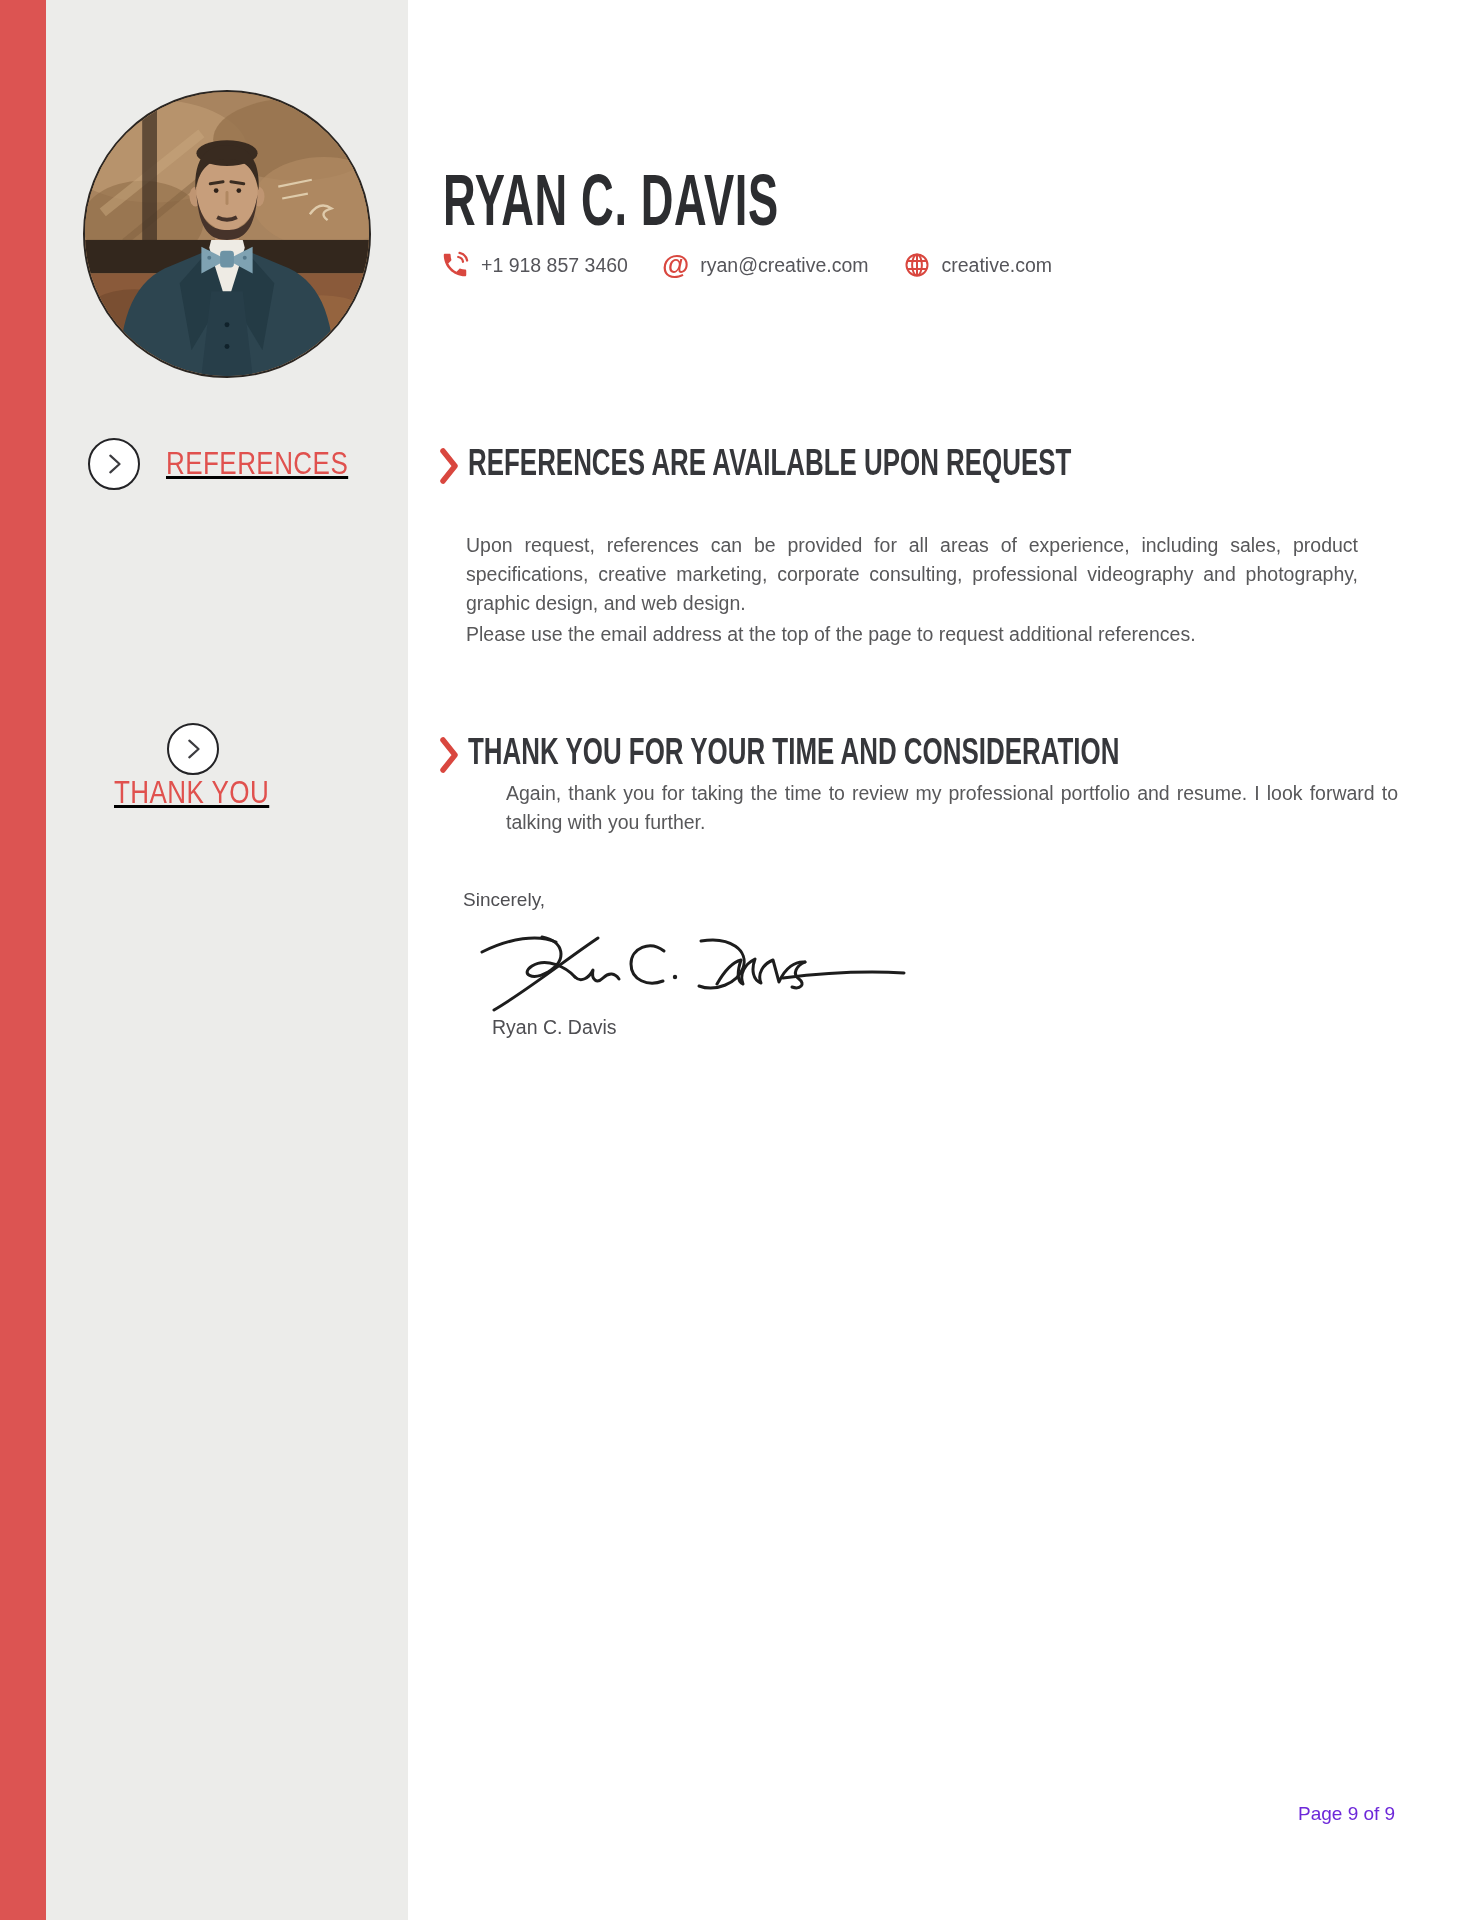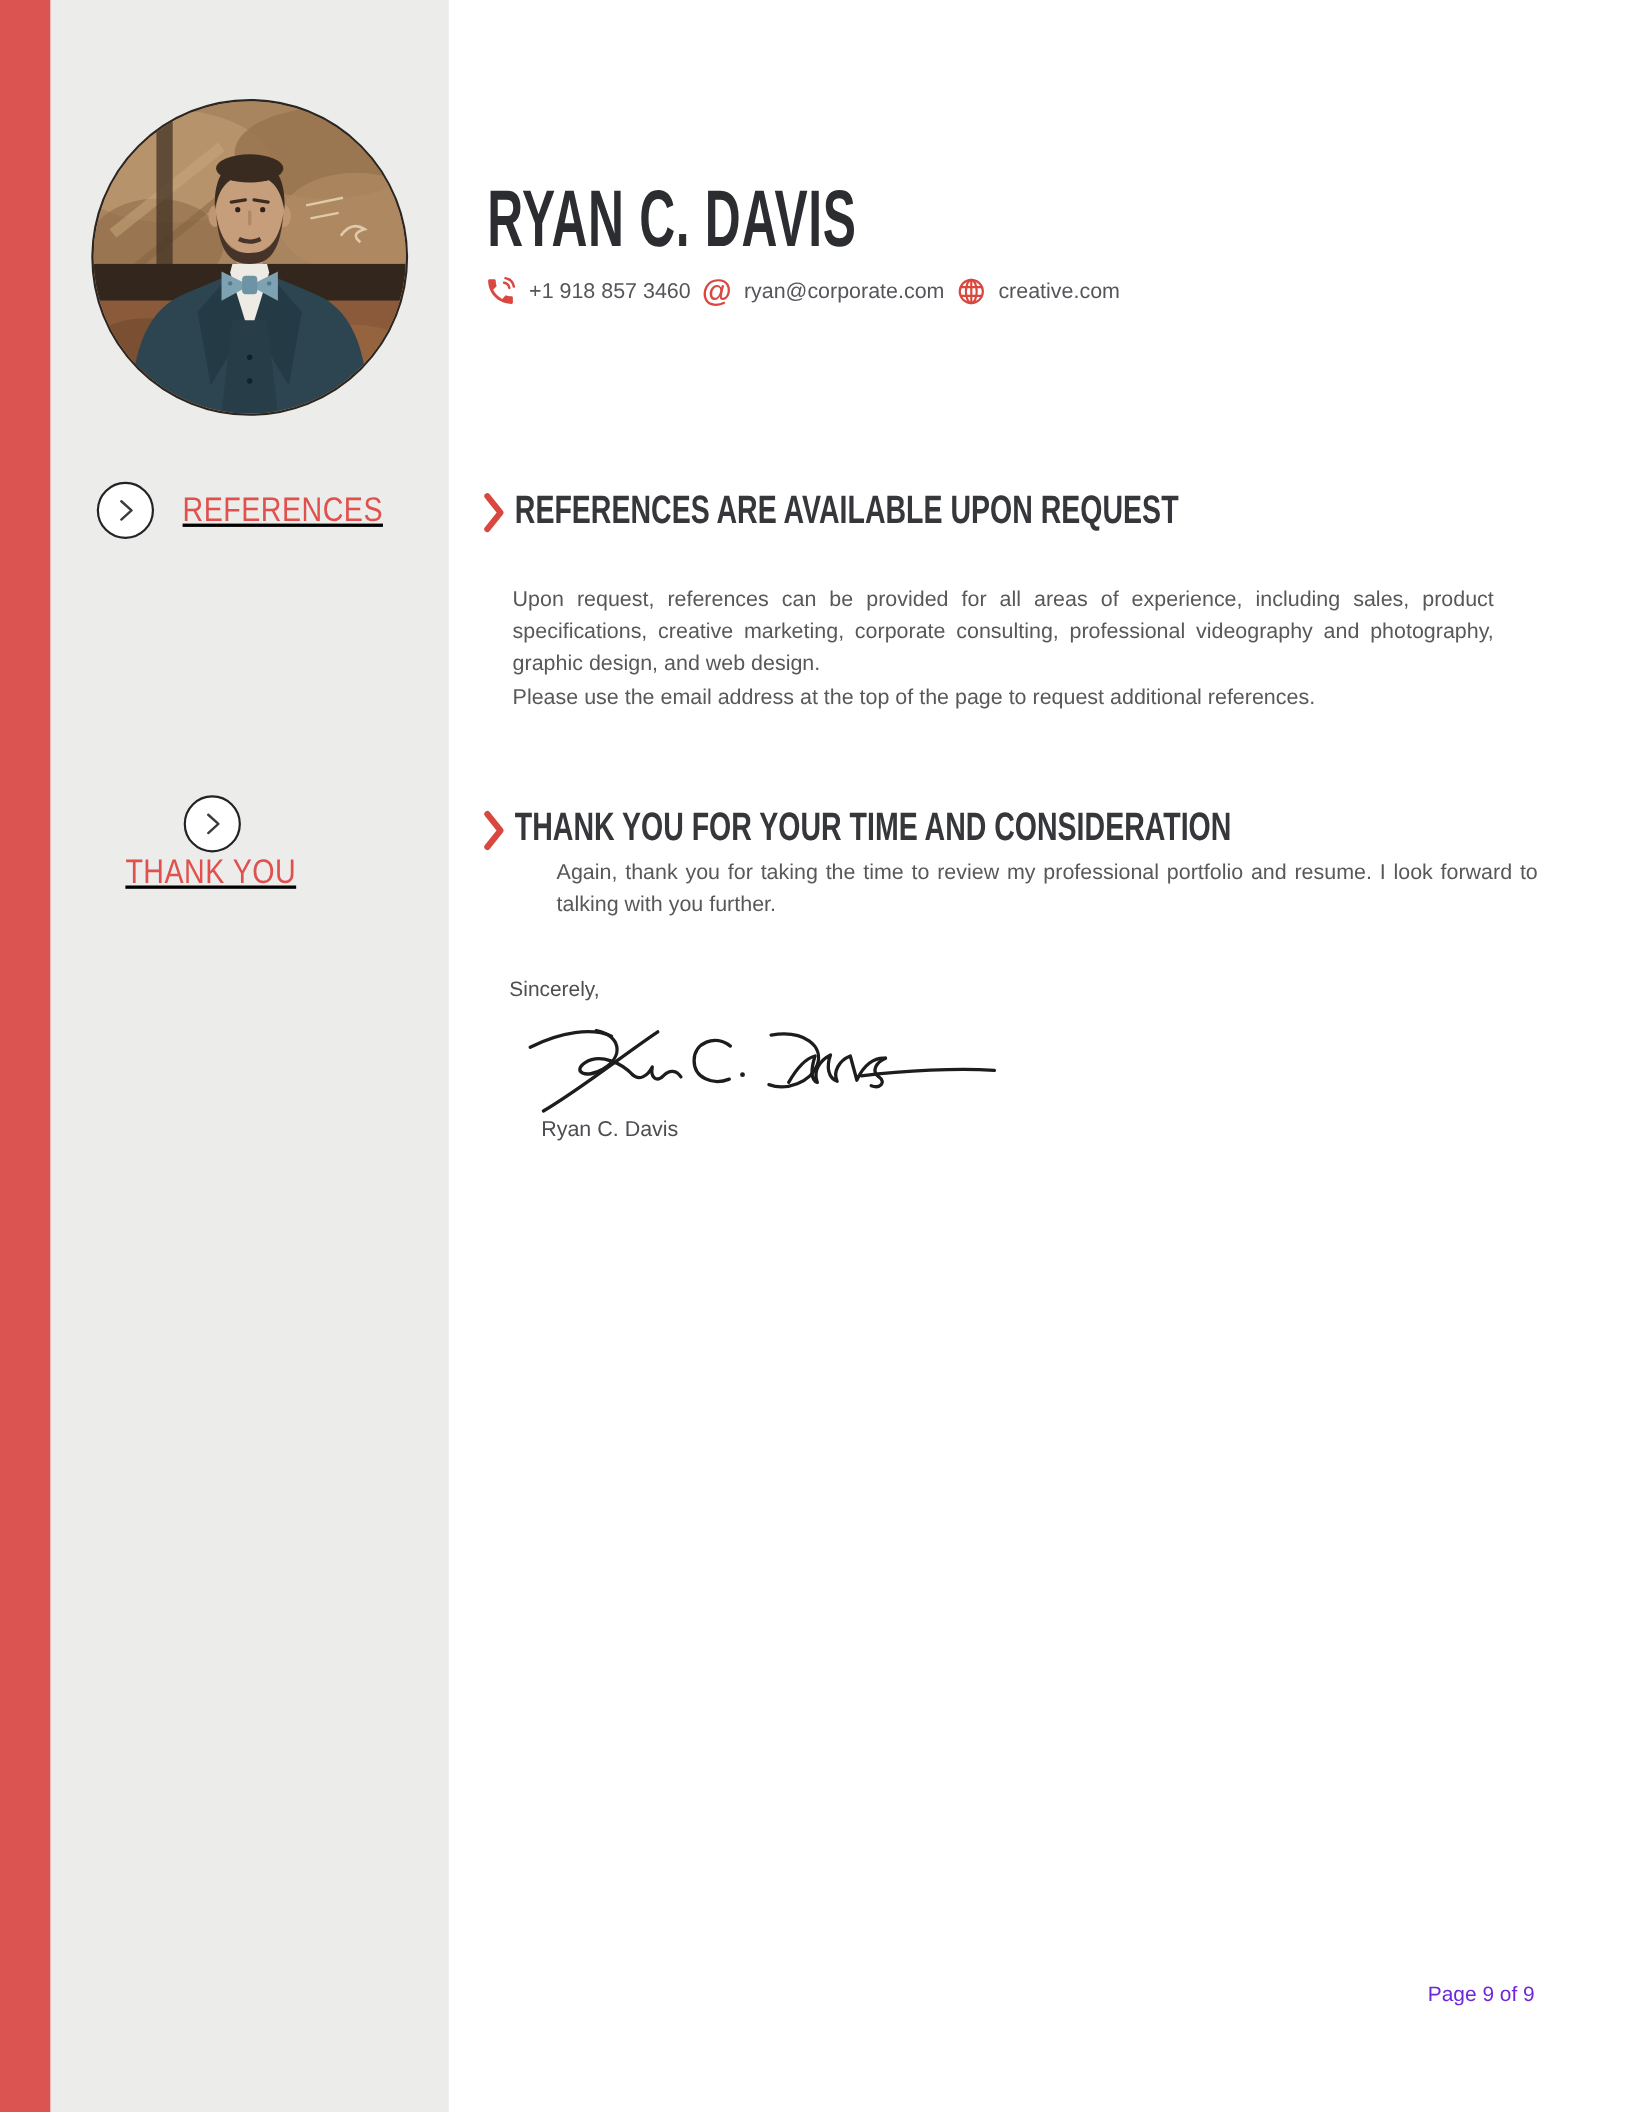--- a/index.html
+++ b/index.html
@@ -12,21 +12,21 @@
   .photo-wrap svg{width:100%;height:100%;display:block;}
   .side-item{position:absolute;left:42px;display:flex;align-items:center;height:52px;text-decoration:underline;}
   .side-item.item1{top:438px;}
   .side-item.item2{top:723px;flex-direction:column;}
   .side-circle{width:52px;height:52px;border-radius:50%;background:#ffffff;border:2.5px solid #232326;
         box-sizing:border-box;display:flex;align-items:center;justify-content:center;flex:0 0 auto;}
   .side-label{margin-left:26px;font-size:31px;color:#e0514e;letter-spacing:.5px;white-space:nowrap;
         transform:scaleX(.84);transform-origin:left center;}
   .title{position:absolute;left:443px;top:162px;font-size:73px;line-height:76px;font-weight:600;
         color:#2c2d30;letter-spacing:1px;white-space:nowrap;transform:scaleX(.62);transform-origin:left top;}
-  .contact{position:absolute;left:440px;top:248px;display:flex;align-items:center;gap:10px;height:34px;}
+  .contact{position:absolute;left:440px;top:248px;display:flex;align-items:center;gap:34px;height:34px;}
   .c-item{display:flex;align-items:center;gap:11px;}
   .c-text{font-size:19.5px;color:#55555a;}
   .at-glyph{font-size:28px;font-weight:700;color:#d9473f;line-height:1;}
   .sec-chevron{position:absolute;left:440px;}
   .sec-chevron.s1{top:447px;}
   .sec-chevron.s2{top:736px;}
   .h2{position:absolute;left:468px;font-size:36px;line-height:38px;font-weight:600;color:#36373b;
         white-space:nowrap;transform:scaleX(.72);transform-origin:left top;}
   .h2.s1{top:444px;}
   .h2.s2{top:733px;}
@@ -115,21 +115,21 @@
     <div class="c-item">
       <svg width="30" height="30" viewBox="0 0 24 24">
         <path fill="#d9473f" d="M6.62 10.79c1.44 2.83 3.76 5.14 6.59 6.59l2.2-2.2c.27-.27.67-.36 1.02-.24 1.12.37 2.33.57 3.57.57.55 0 1 .45 1 1V20c0 .55-.45 1-1 1-9.39 0-17-7.61-17-17 0-.55.45-1 1-1h3.5c.55 0 1 .45 1 1 0 1.25.2 2.45.57 3.57.11.35.03.74-.25 1.02l-2.2 2.2z"></path>
         <path fill="none" stroke="#d9473f" stroke-width="1.8" stroke-linecap="round" d="M14.6 5.6a4.6 4.6 0 0 1 3.8 3.8"></path>
         <path fill="none" stroke="#d9473f" stroke-width="1.8" stroke-linecap="round" d="M15.6 2.3a7.9 7.9 0 0 1 6.1 6.1"></path>
       </svg>
       <span class="c-text">+1 918 857 3460</span>
     </div>
     <div class="c-item">
       <span class="at-glyph">@</span>
-      <span class="c-text">ryan@corporate.com</span>
+      <span class="c-text">ryan@creative.com</span>
     </div>
     <div class="c-item">
       <svg width="28" height="28" viewBox="0 0 24 24" fill="none" stroke="#d9473f" stroke-width="1.7">
         <circle cx="12" cy="12" r="9"></circle>
         <ellipse cx="12" cy="12" rx="4.2" ry="9"></ellipse>
         <path d="M3.6 8.6h16.8M3.6 15.4h16.8M12 3v18"></path>
       </svg>
       <span class="c-text">creative.com</span>
     </div>
   </div>

